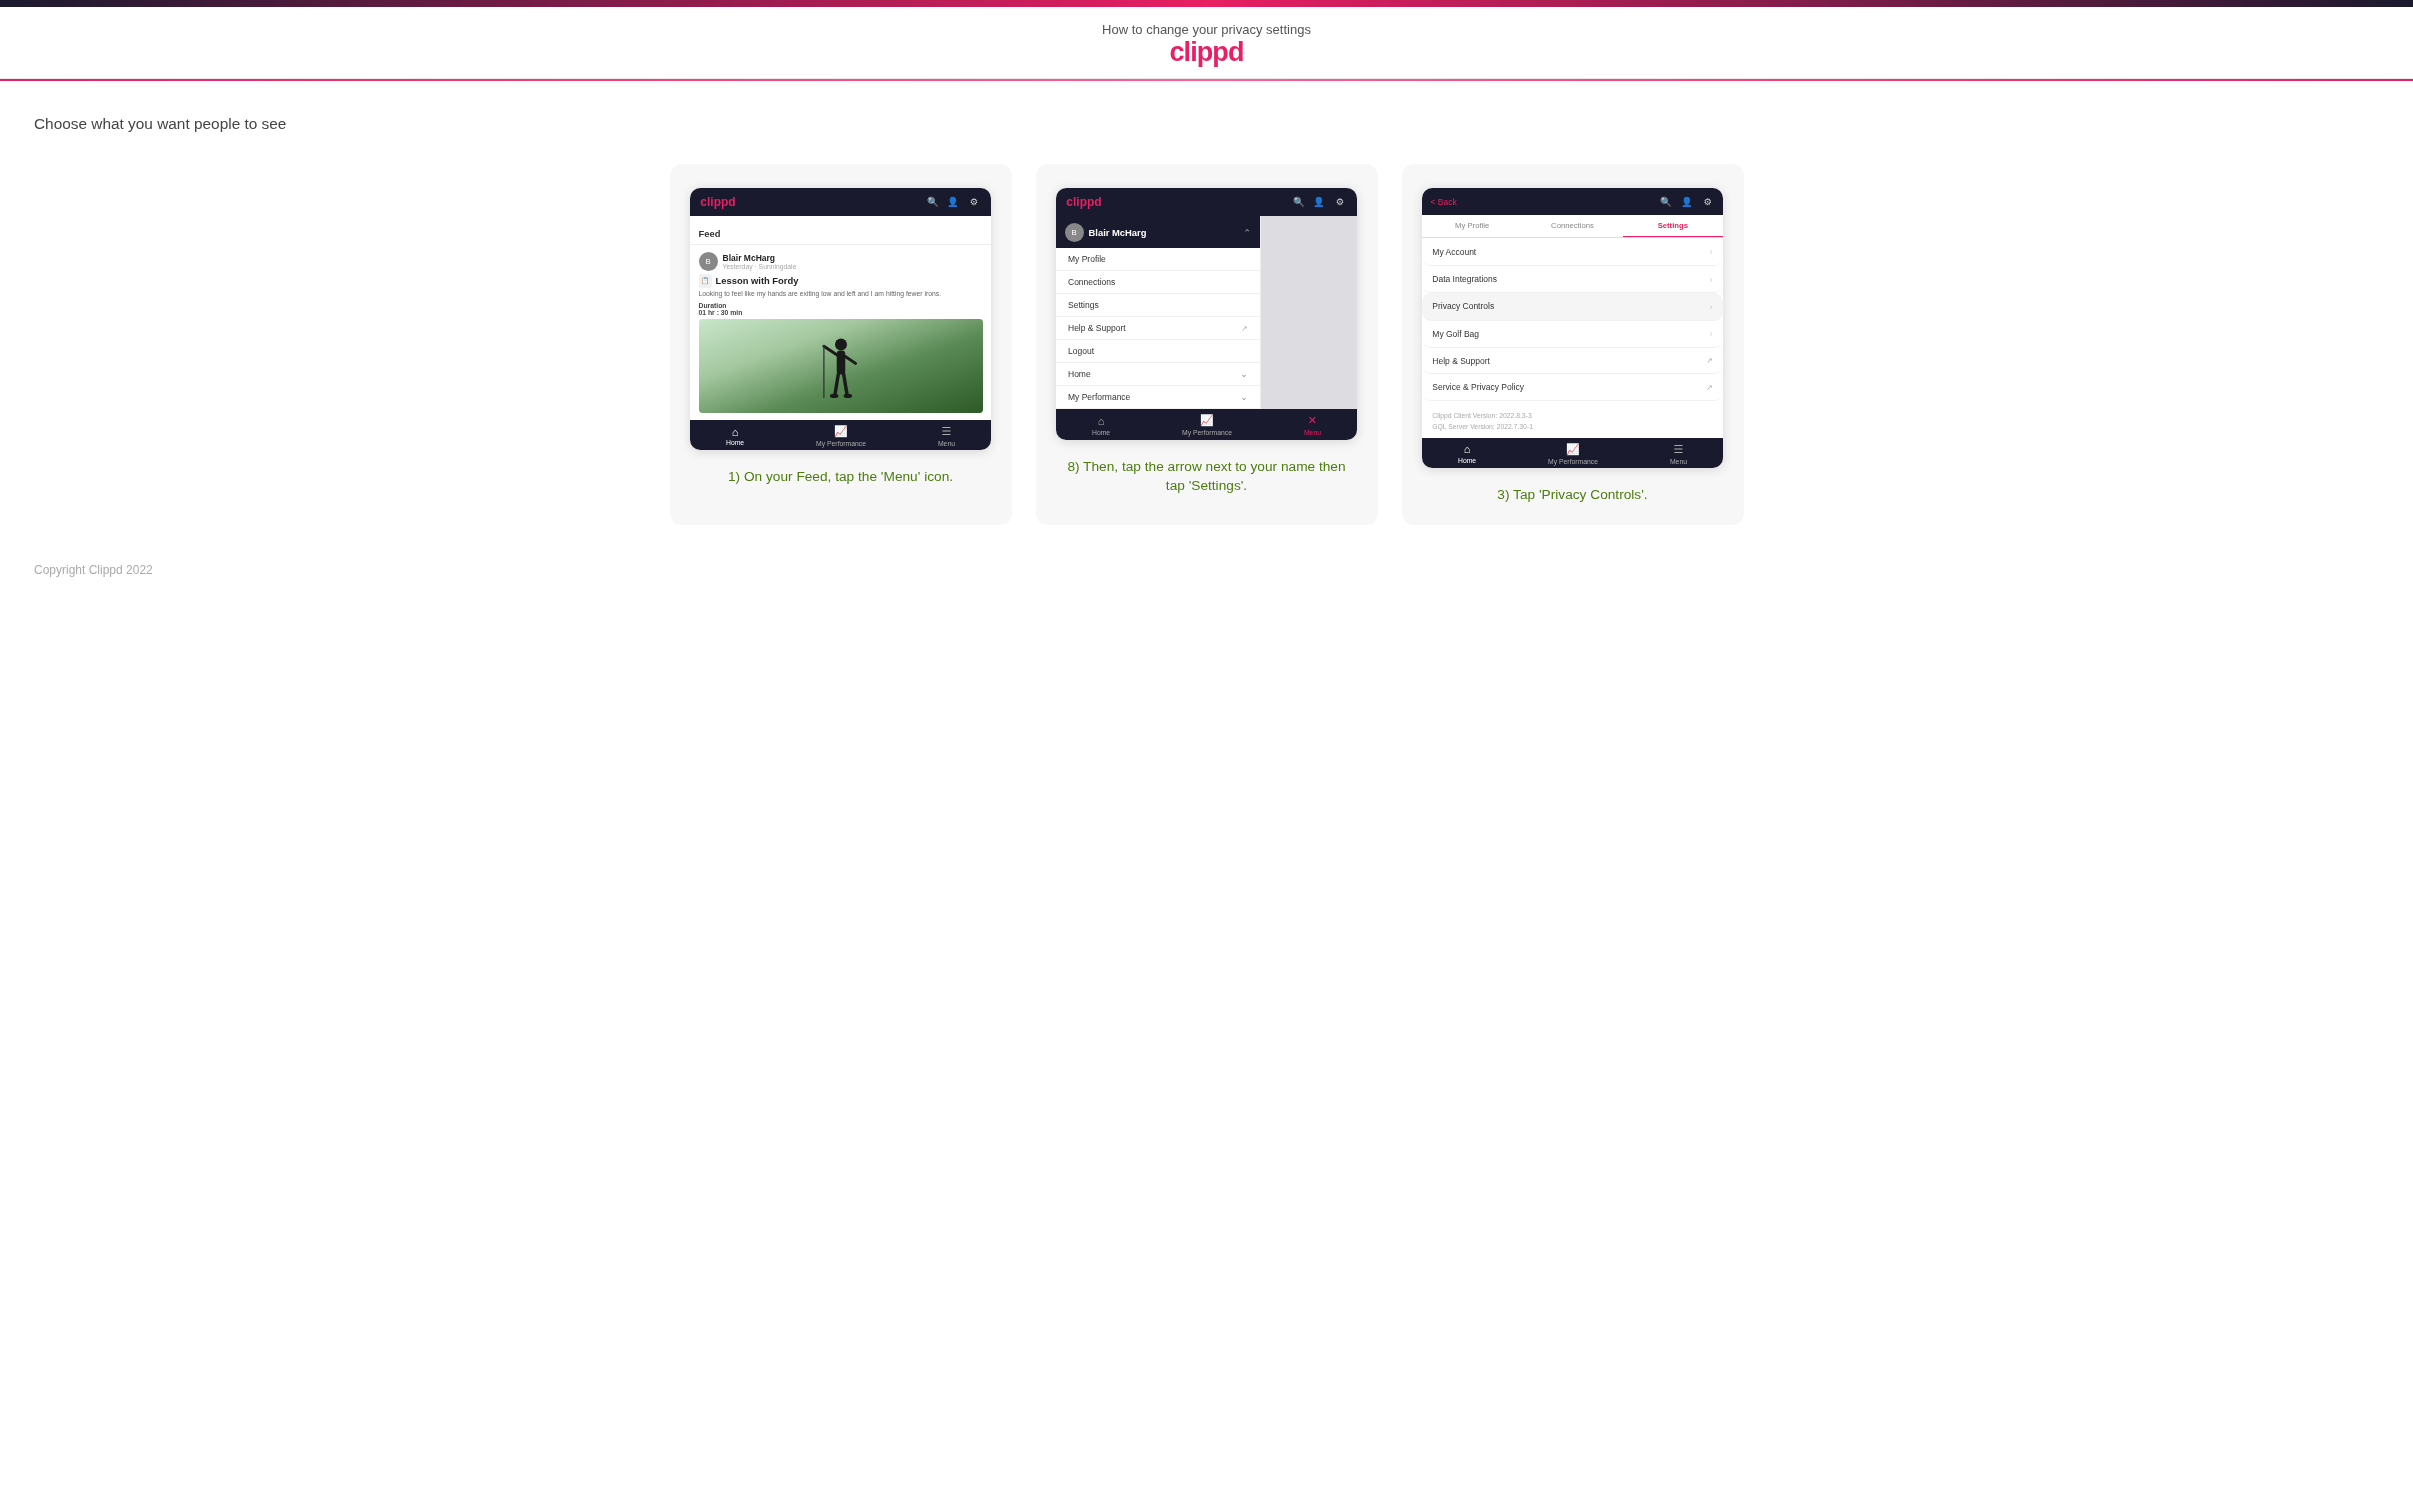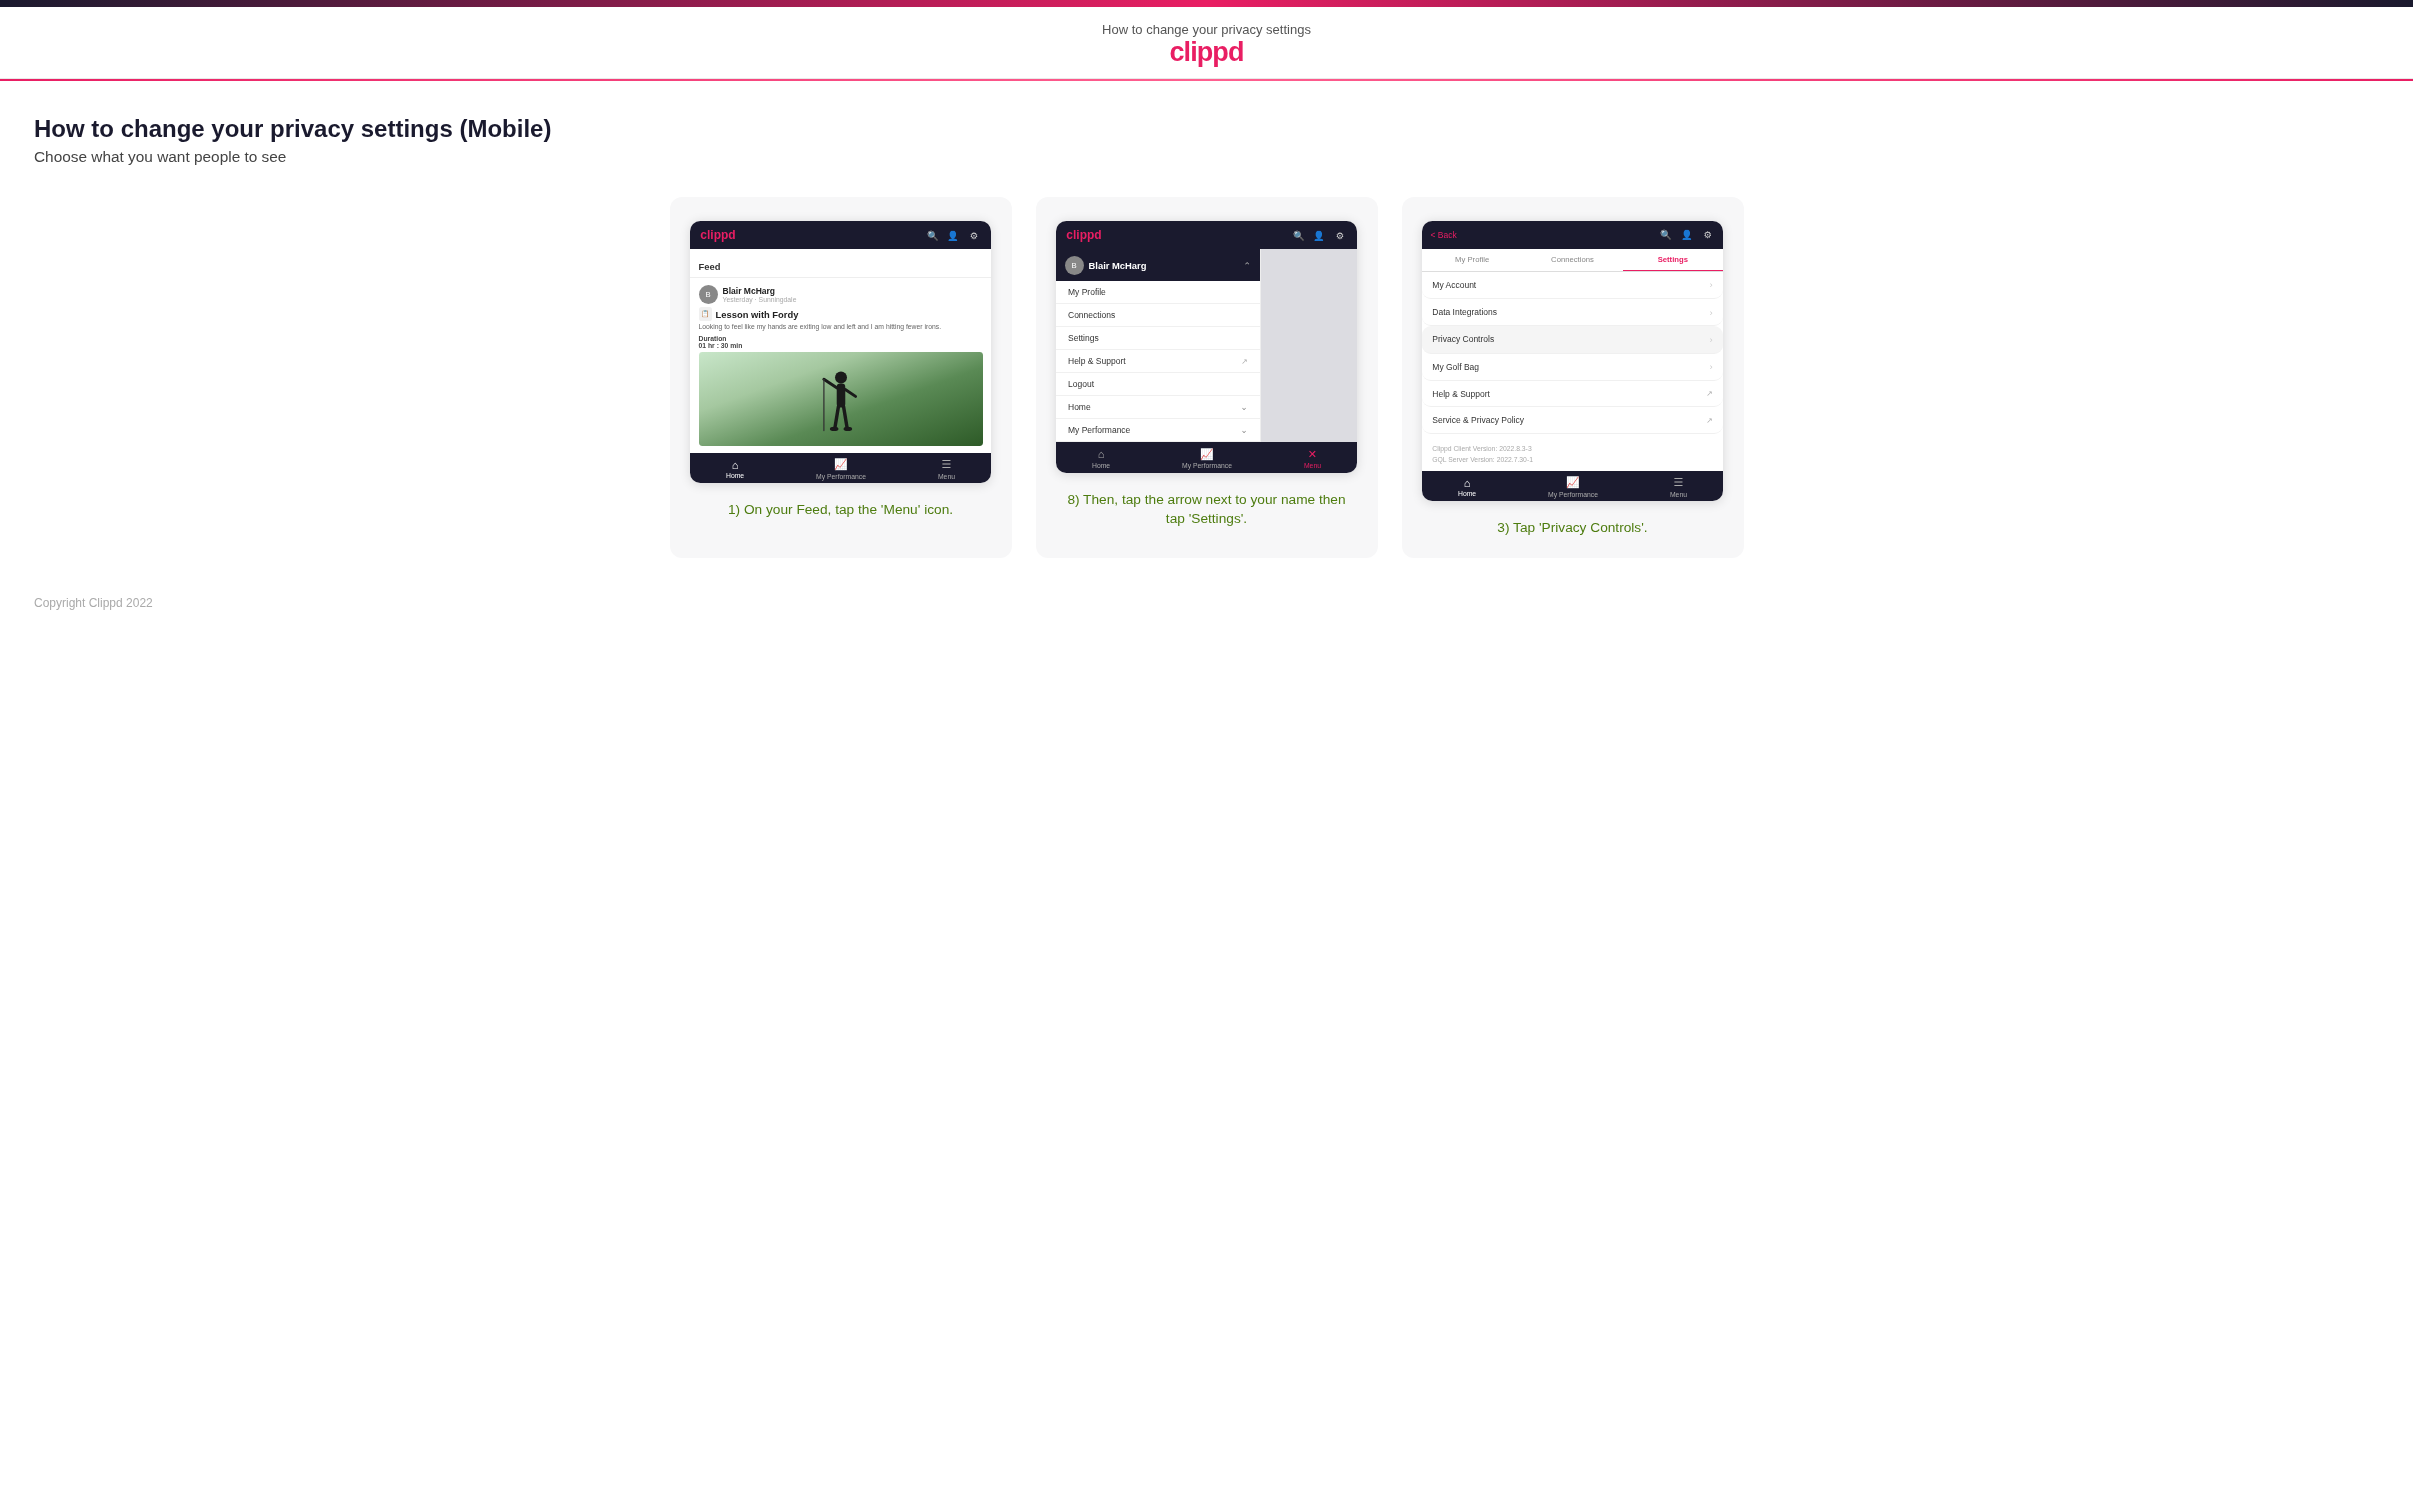--- a/index.html
+++ b/index.html
@@ -364,21 +364,20 @@
 
 <div class="top-bar"></div>
 
 <div class="header">
   <span class="header-title">How to change your privacy settings</span>
   <span class="logo">clippd</span>
 </div>
 <div class="header-divider"></div>
 
 <div class="main">
-  <h1 class="page-heading">How to change your privacy settings (Mobile)</h1>
   <p class="page-subheading">Choose what you want people to see</p>
 
   <div class="steps-container">
 
     <div class="step-card">
       <div class="phone-mockup">
 
         <div class="app-bar">
           <span class="app-bar-logo">clippd</span>
           <div class="app-bar-icons">

